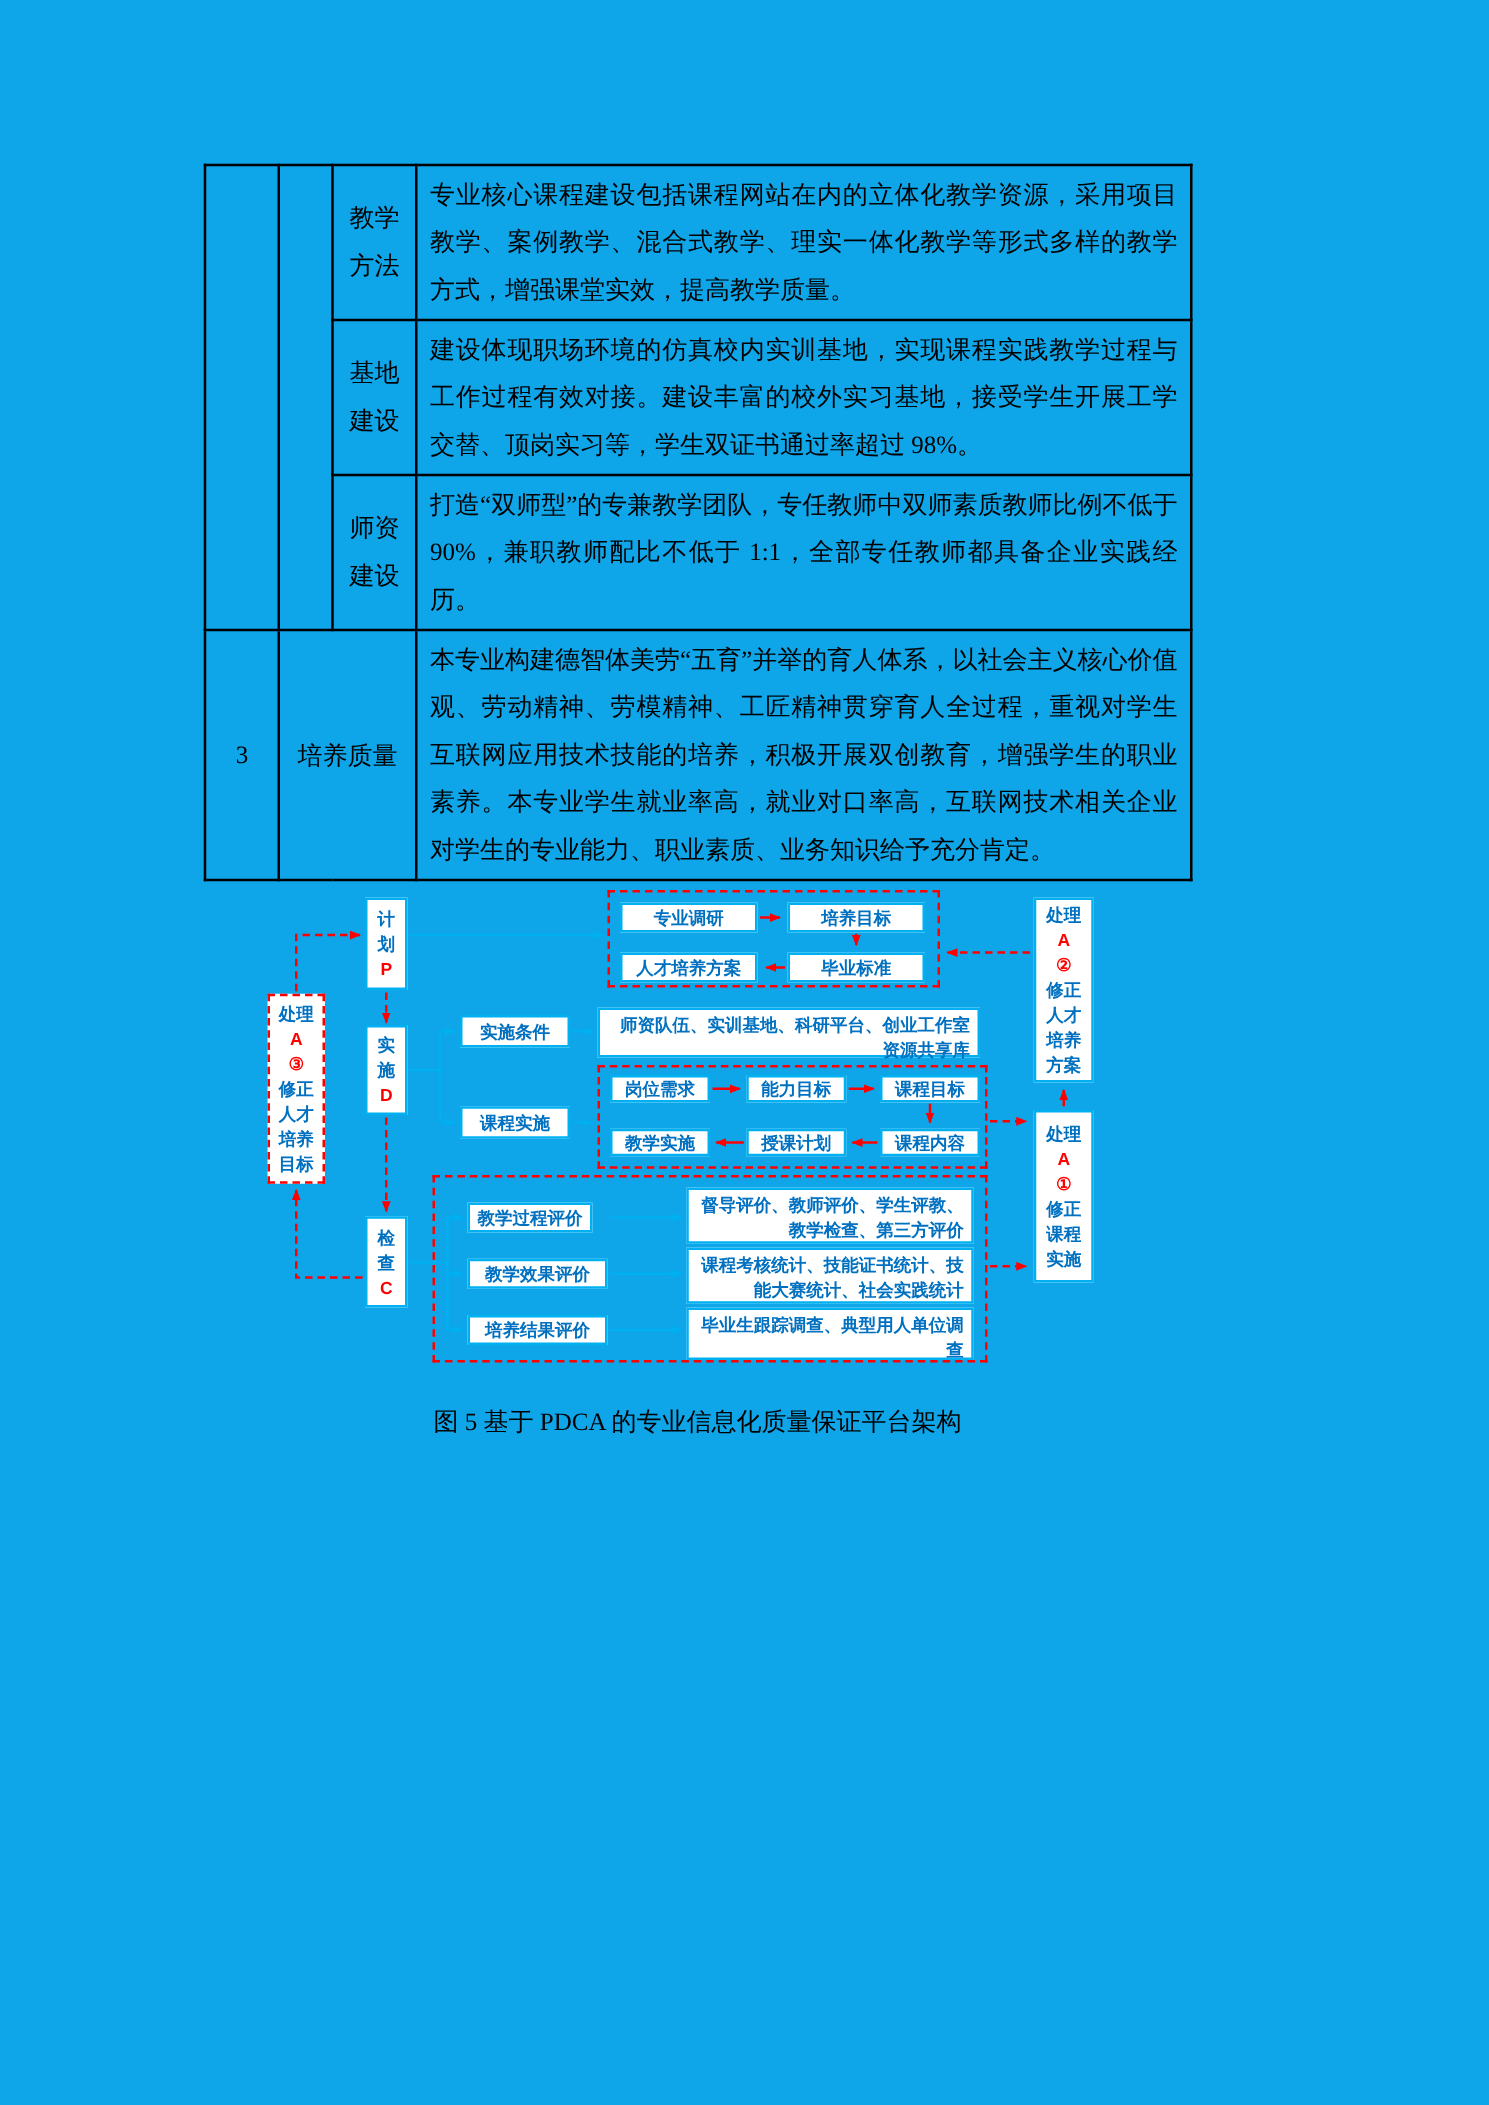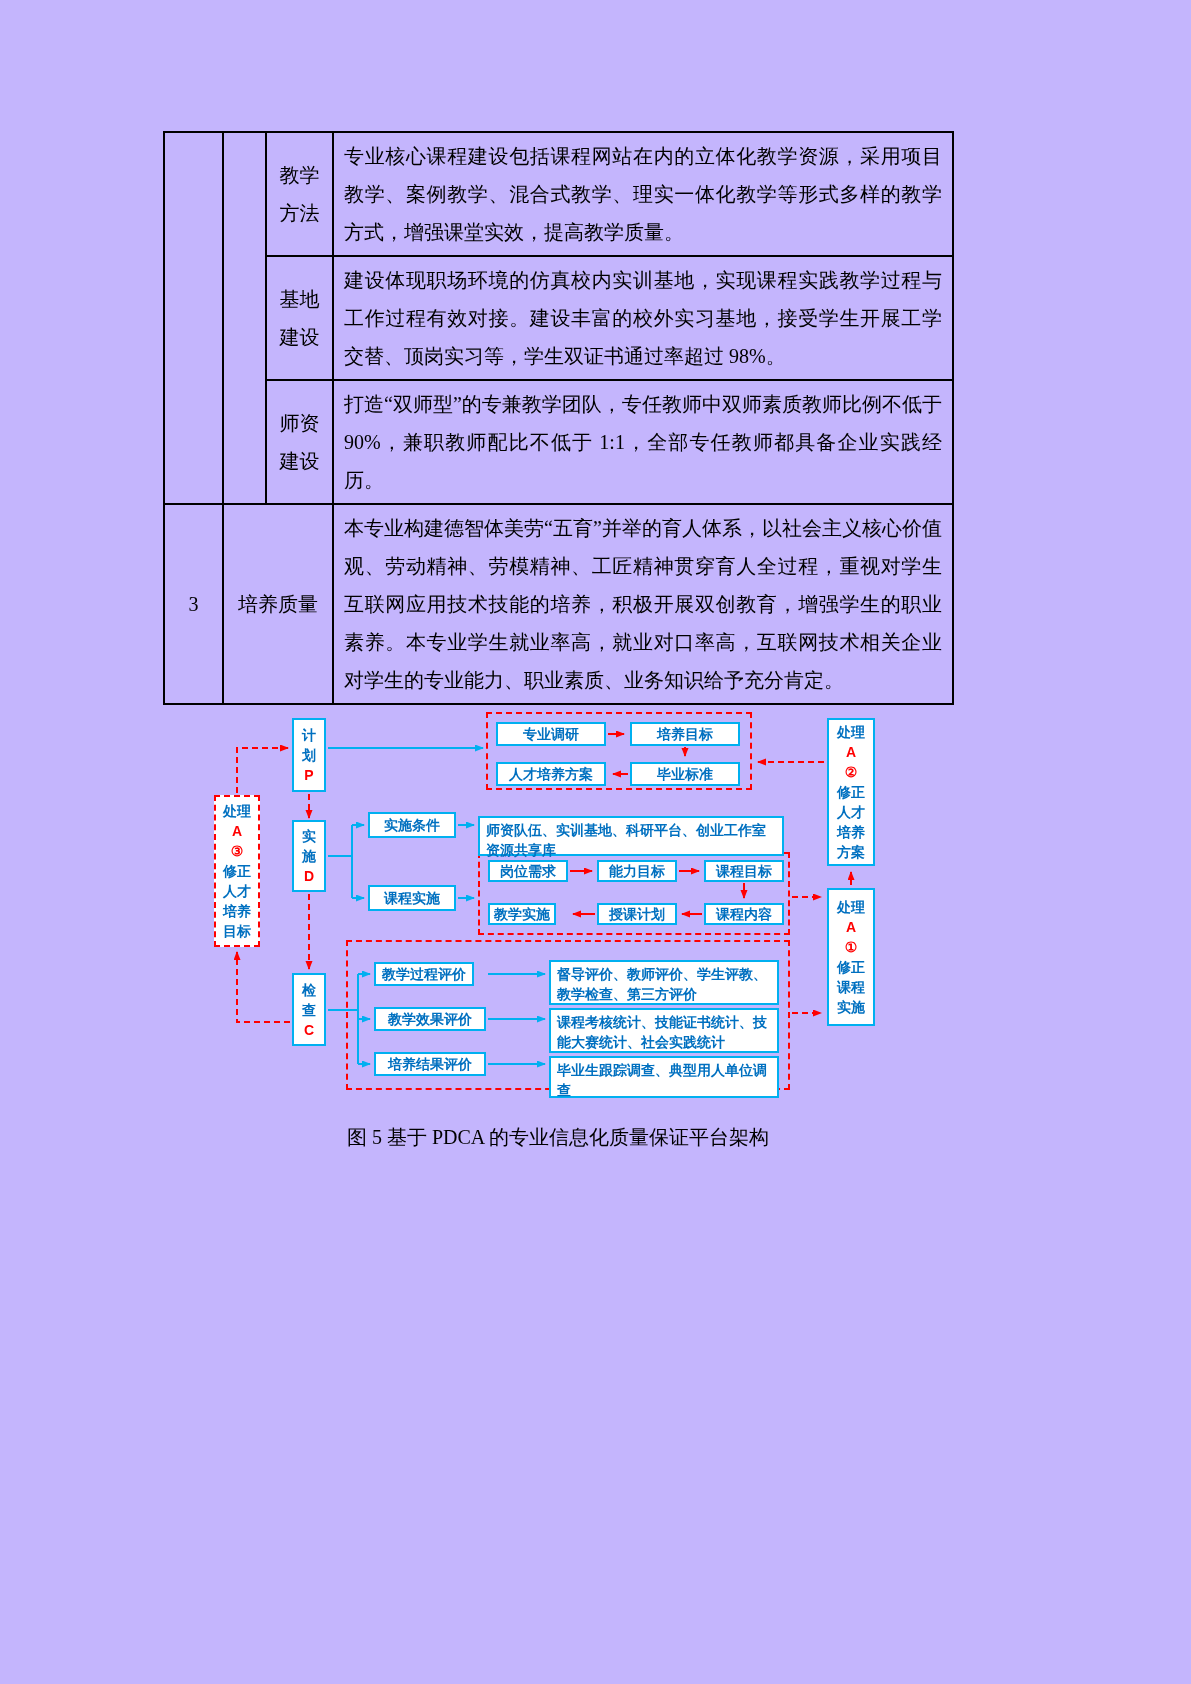--- a/index.html
+++ b/index.html
@@ -1,34 +1,34 @@
 <!DOCTYPE html>
 <html><head>
 <meta charset="utf-8">
 <style>
   html,body{margin:0;padding:0;background:#fff;}
-  .page{position:relative;width:1191px;height:1684px;background:#c4b5fd;overflow:hidden;
+  .page{position:relative;width:1191px;height:1684px;background:#0ea5e9;overflow:hidden;
         font-family:"Liberation Serif",serif;color:#000;}
 
   
   table.doc{position:absolute;left:163px;top:131px;width:789px;border-collapse:collapse;table-layout:fixed;}
   table.doc td{border:2px solid #000;font-size:20px;vertical-align:middle;box-sizing:border-box;}
   td.numcell{text-align:center;}
   td.subcell{text-align:center;white-space:pre-line;line-height:38px;}
   td.catcell{text-align:center;}
   td.body{ text-align:justify;padding:4px 10px;line-height:38px;}
 
   
   .dbox{position:absolute;box-sizing:border-box;border:2px solid #00B0F0;background:#fff;
         color:#0070C0;font-family:"Liberation Sans",sans-serif;font-weight:bold;font-size:14px;
         display:flex;align-items:center;justify-content:center;text-align:center;line-height:18px;}
   .vbox{flex-direction:column;line-height:20px;}
   .dashred{border:2px dashed #FF0000;background:#fff;}
   .container-red{position:absolute;box-sizing:border-box;border:2px dashed #FF0000;background:transparent;}
-  .detail{justify-content:flex-start;align-items:flex-start;text-align:left;padding:2px 6px;line-height:20px;margin-top:10px;}
+  .detail{justify-content:flex-start;align-items:flex-start;text-align:right;padding:2px 6px;line-height:20px;}
   .pre{white-space:pre-line;}
   .red-letter{color:#FF0000;}
   svg.wires{position:absolute;left:0;top:0;pointer-events:none;}
 
   
   .caption{position:absolute;left:163px;top:1124px;width:790px;text-align:center;font-size:20px;}
   .pageno{position:absolute;left:163px;top:1480px;width:790px;text-align:center;font-size:17px;}
 </style>
 </head>
 <body>
@@ -171,21 +171,21 @@
     <div class="dbox" style="left:496px;top:762px;width:110px;height:24px">人才培养方案</div>
     <div class="dbox" style="left:630px;top:762px;width:110px;height:24px">毕业标准</div>
 
     <div class="dbox" style="left:368px;top:812px;width:88px;height:26px">实施条件</div>
     <div class="dbox detail" style="left:478px;top:806px;width:306px;height:40px">师资队伍、实训基地、科研平台、创业工作室资源共享库</div>
     <div class="dbox" style="left:368px;top:885px;width:88px;height:26px">课程实施</div>
 
     <div class="dbox" style="left:488px;top:860px;width:80px;height:22px">岗位需求</div>
     <div class="dbox" style="left:597px;top:860px;width:80px;height:22px">能力目标</div>
     <div class="dbox" style="left:704px;top:860px;width:80px;height:22px">课程目标</div>
-    <div class="dbox" style="left:488px;top:903px;width:68px;height:22px">教学实施</div>
+    <div class="dbox" style="left:488px;top:903px;width:80px;height:22px">教学实施</div>
     <div class="dbox" style="left:597px;top:903px;width:80px;height:22px">授课计划</div>
     <div class="dbox" style="left:704px;top:903px;width:80px;height:22px">课程内容</div>
 
     <div class="dbox" style="left:374px;top:962px;width:100px;height:24px">教学过程评价</div>
     <div class="dbox" style="left:374px;top:1007px;width:112px;height:24px">教学效果评价</div>
     <div class="dbox" style="left:374px;top:1052px;width:112px;height:24px">培养结果评价</div>
 
     <div class="dbox detail" style="left:549px;top:950px;width:230px;height:45px">督导评价、教师评价、学生评教、教学检查、第三方评价</div>
     <div class="dbox detail" style="left:549px;top:998px;width:230px;height:45px">课程考核统计、技能证书统计、技能大赛统计、社会实践统计</div>
     <div class="dbox detail" style="left:549px;top:1046px;width:230px;height:42px">毕业生跟踪调查、典型用人单位调查</div>

